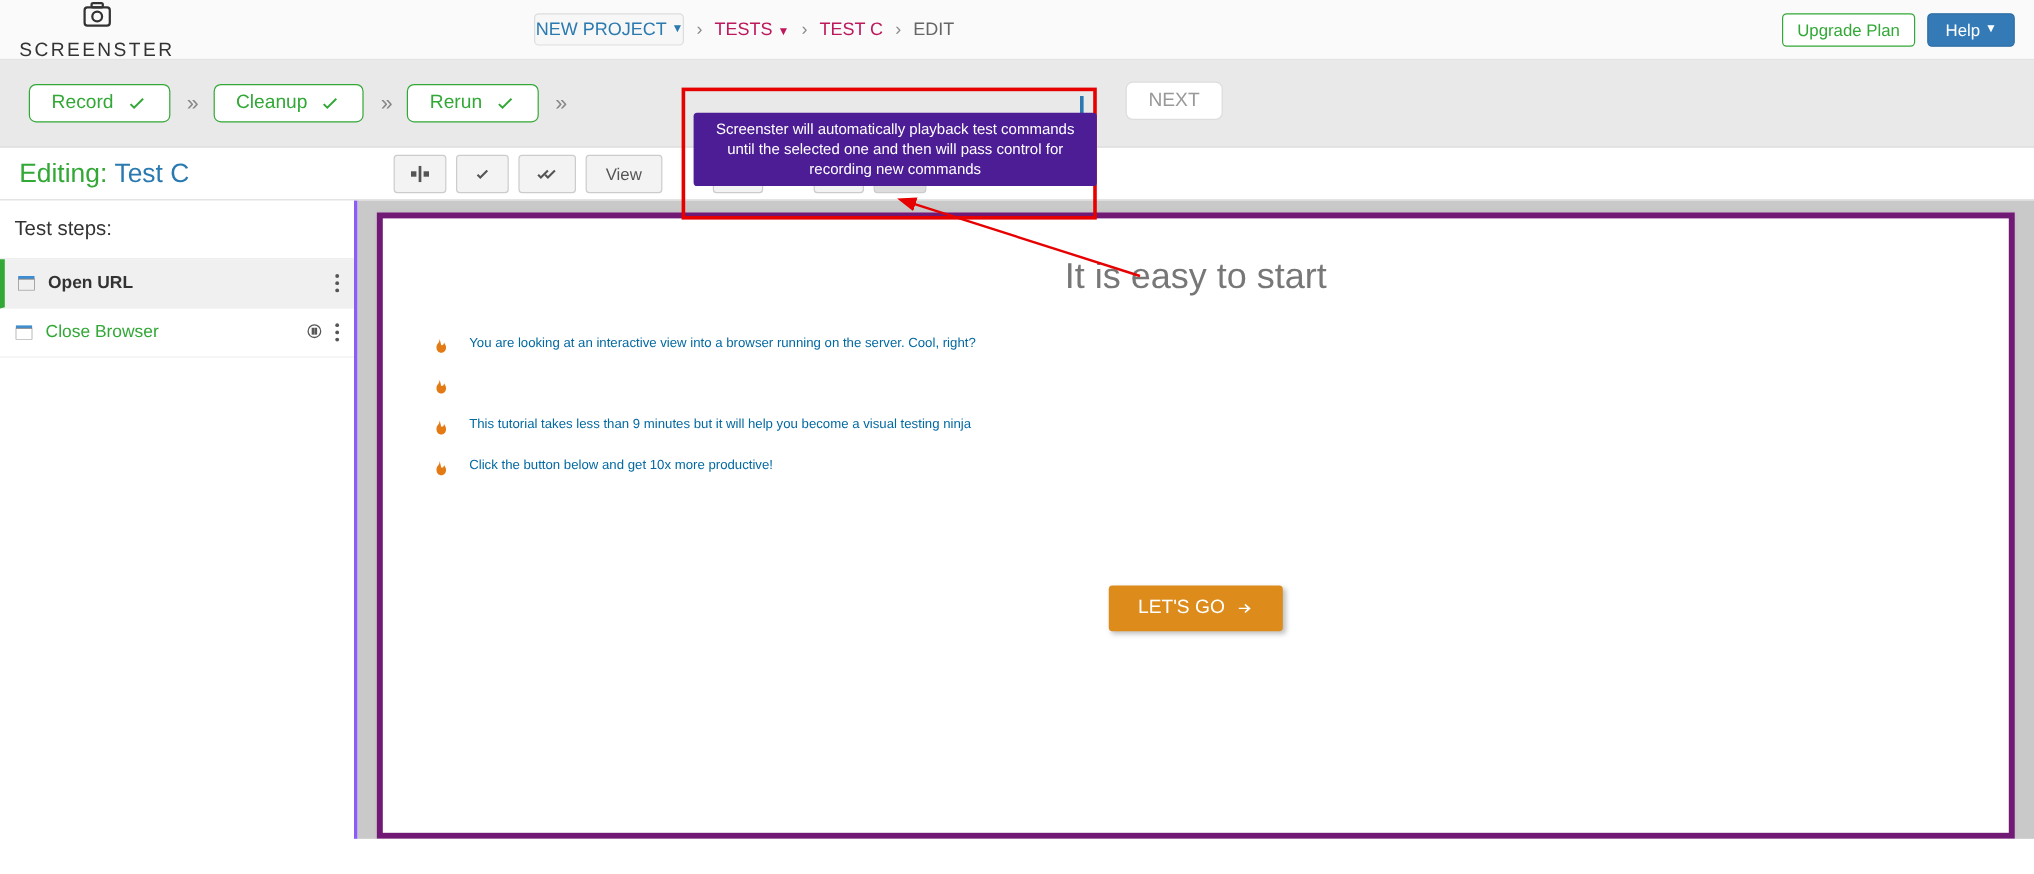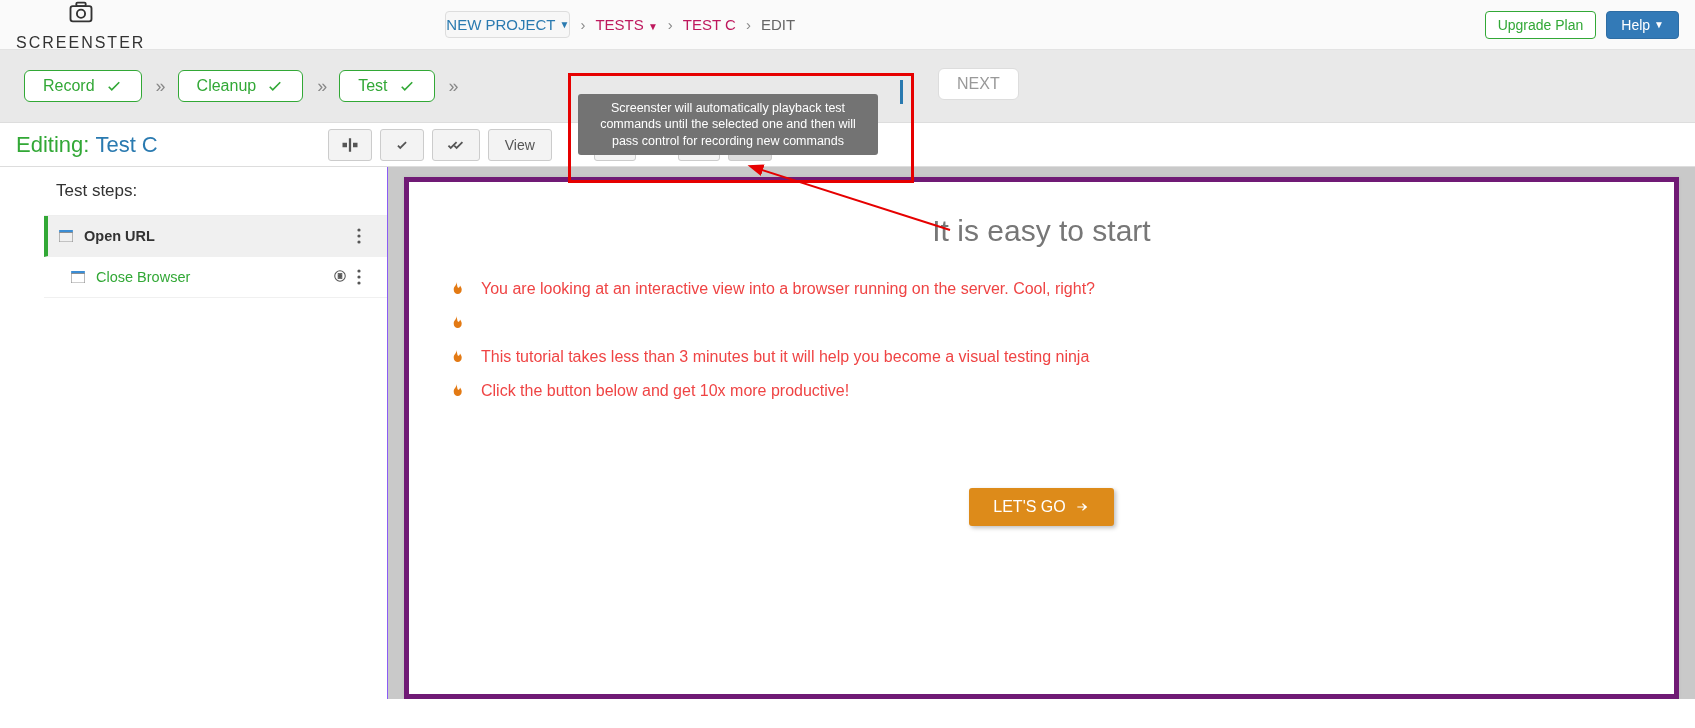--- a/index.html
+++ b/index.html
@@ -168,22 +168,22 @@
     position: absolute;
     left: 745px;
     top: 155px;
     z-index: 6;
     pointer-events: none;
   }
   .tooltip {
     position: absolute;
     left: 578px;
     top: 94px;
-    width: 300px;
-    background: #737373;
+    width: 336px;
+    background: #4c1d95;
     color: #fff;
     font-size: 12.5px;
     text-align: center;
     padding: 6px 10px;
     border-radius: 3px;
     z-index: 20;
     pointer-events: none;
     line-height: 1.3;
   }
   .pipe {
@@ -195,34 +195,33 @@
     background: #2a7ab0;
     z-index: 4;
   }
 
   
   .main {
     display: flex;
     height: calc(728px - 50px - 86px - 60px);
   }
   .sidebar {
-    width: 344px;
-    border-right: 1px solid #8b5cf6;
+    width: 298px;
+    border-right: 3px solid #8b5cf6;
     background: #fff;
-    margin-left: 44px;
   }
   .sidebar-title {
     font-size: 17px;
     padding: 14px 12px;
     border-bottom: 1px solid #eee;
   }
   .step-item {
     display: flex;
     align-items: flex-end;
-    padding: 12px 26px;
+    padding: 12px 12px;
     border-bottom: 1px solid #f0f0f0;
     gap: 10px;
     cursor: pointer;
   }
   .step-item.active {
     background: #f0f0f0;
     border-left: 4px solid #32a836;
     padding-left: 10px;
     font-weight: bold;
   }
@@ -257,22 +256,22 @@
     font-size: 30px;
     font-weight: 300;
     color: #777;
     margin-bottom: 24px;
   }
   .bullet-list { list-style: none; }
   .bullet-list li {
     display: flex;
     align-items: flex-start;
     gap: 18px;
-    color: #ef4444;
-    font-size: 16px;
+    color: #0369a1;
+    font-size: 11px;
     font-weight: 300;
     padding: 8px 0;
   }
   .fire { color: #e37a14; font-size: 16px; margin-top: 2px; }
   .lets-go {
     display: block;
     margin: 40px auto 0 auto;
     background: #dd8b1a;
     color: #fff;
     border: none;
@@ -343,21 +342,21 @@
   <span class="pill">
     <span>Cleanup</span>
     <span>
       <svg width="18" height="18" viewBox="0 0 24 24" fill="none" stroke="#32a836" stroke-width="2.2">
           <path d="M5 13l4 4L19 7"></path>
         </svg>
     </span>
   </span>
   <span class="arrows">››</span>
   <span class="pill">
-    <span>Test</span>
+    <span>Rerun</span>
     <span>
       <svg width="18" height="18" viewBox="0 0 24 24" fill="none" stroke="#32a836" stroke-width="2.2">
           <path d="M5 13l4 4L19 7"></path>
         </svg>
     </span>
   </span>
   <span class="arrows">››</span>
 
   <div style="flex:1"></div>
   <button class="pill gray" style="position:absolute; left:938px; top:18px; border-color:#ddd; color:#999;">NEXT</button>
@@ -503,21 +502,21 @@
                 <path d="M12 0c2 6-4 7-4 13 0 5 3 8 7 8s7-3 7-8c0-3-2-5-3-7 0 3-2 4-3 4-2 0-1-4-4-10z"></path>
               </svg>
           </span>
         </li>
         <li>
           <span class="fire">
             <svg width="14" height="16" viewBox="0 0 24 28" fill="#e37a14">
                 <path d="M12 0c2 6-4 7-4 13 0 5 3 8 7 8s7-3 7-8c0-3-2-5-3-7 0 3-2 4-3 4-2 0-1-4-4-10z"></path>
               </svg>
           </span>
-          <span>This tutorial takes less than 3 minutes but it will help you become a visual testing ninja</span>
+          <span>This tutorial takes less than 9 minutes but it will help you become a visual testing ninja</span>
         </li>
         <li>
           <span class="fire">
             <svg width="14" height="16" viewBox="0 0 24 28" fill="#e37a14">
                 <path d="M12 0c2 6-4 7-4 13 0 5 3 8 7 8s7-3 7-8c0-3-2-5-3-7 0 3-2 4-3 4-2 0-1-4-4-10z"></path>
               </svg>
           </span>
           <span>Click the button below and get 10x more productive!</span>
         </li>
       </ul>

